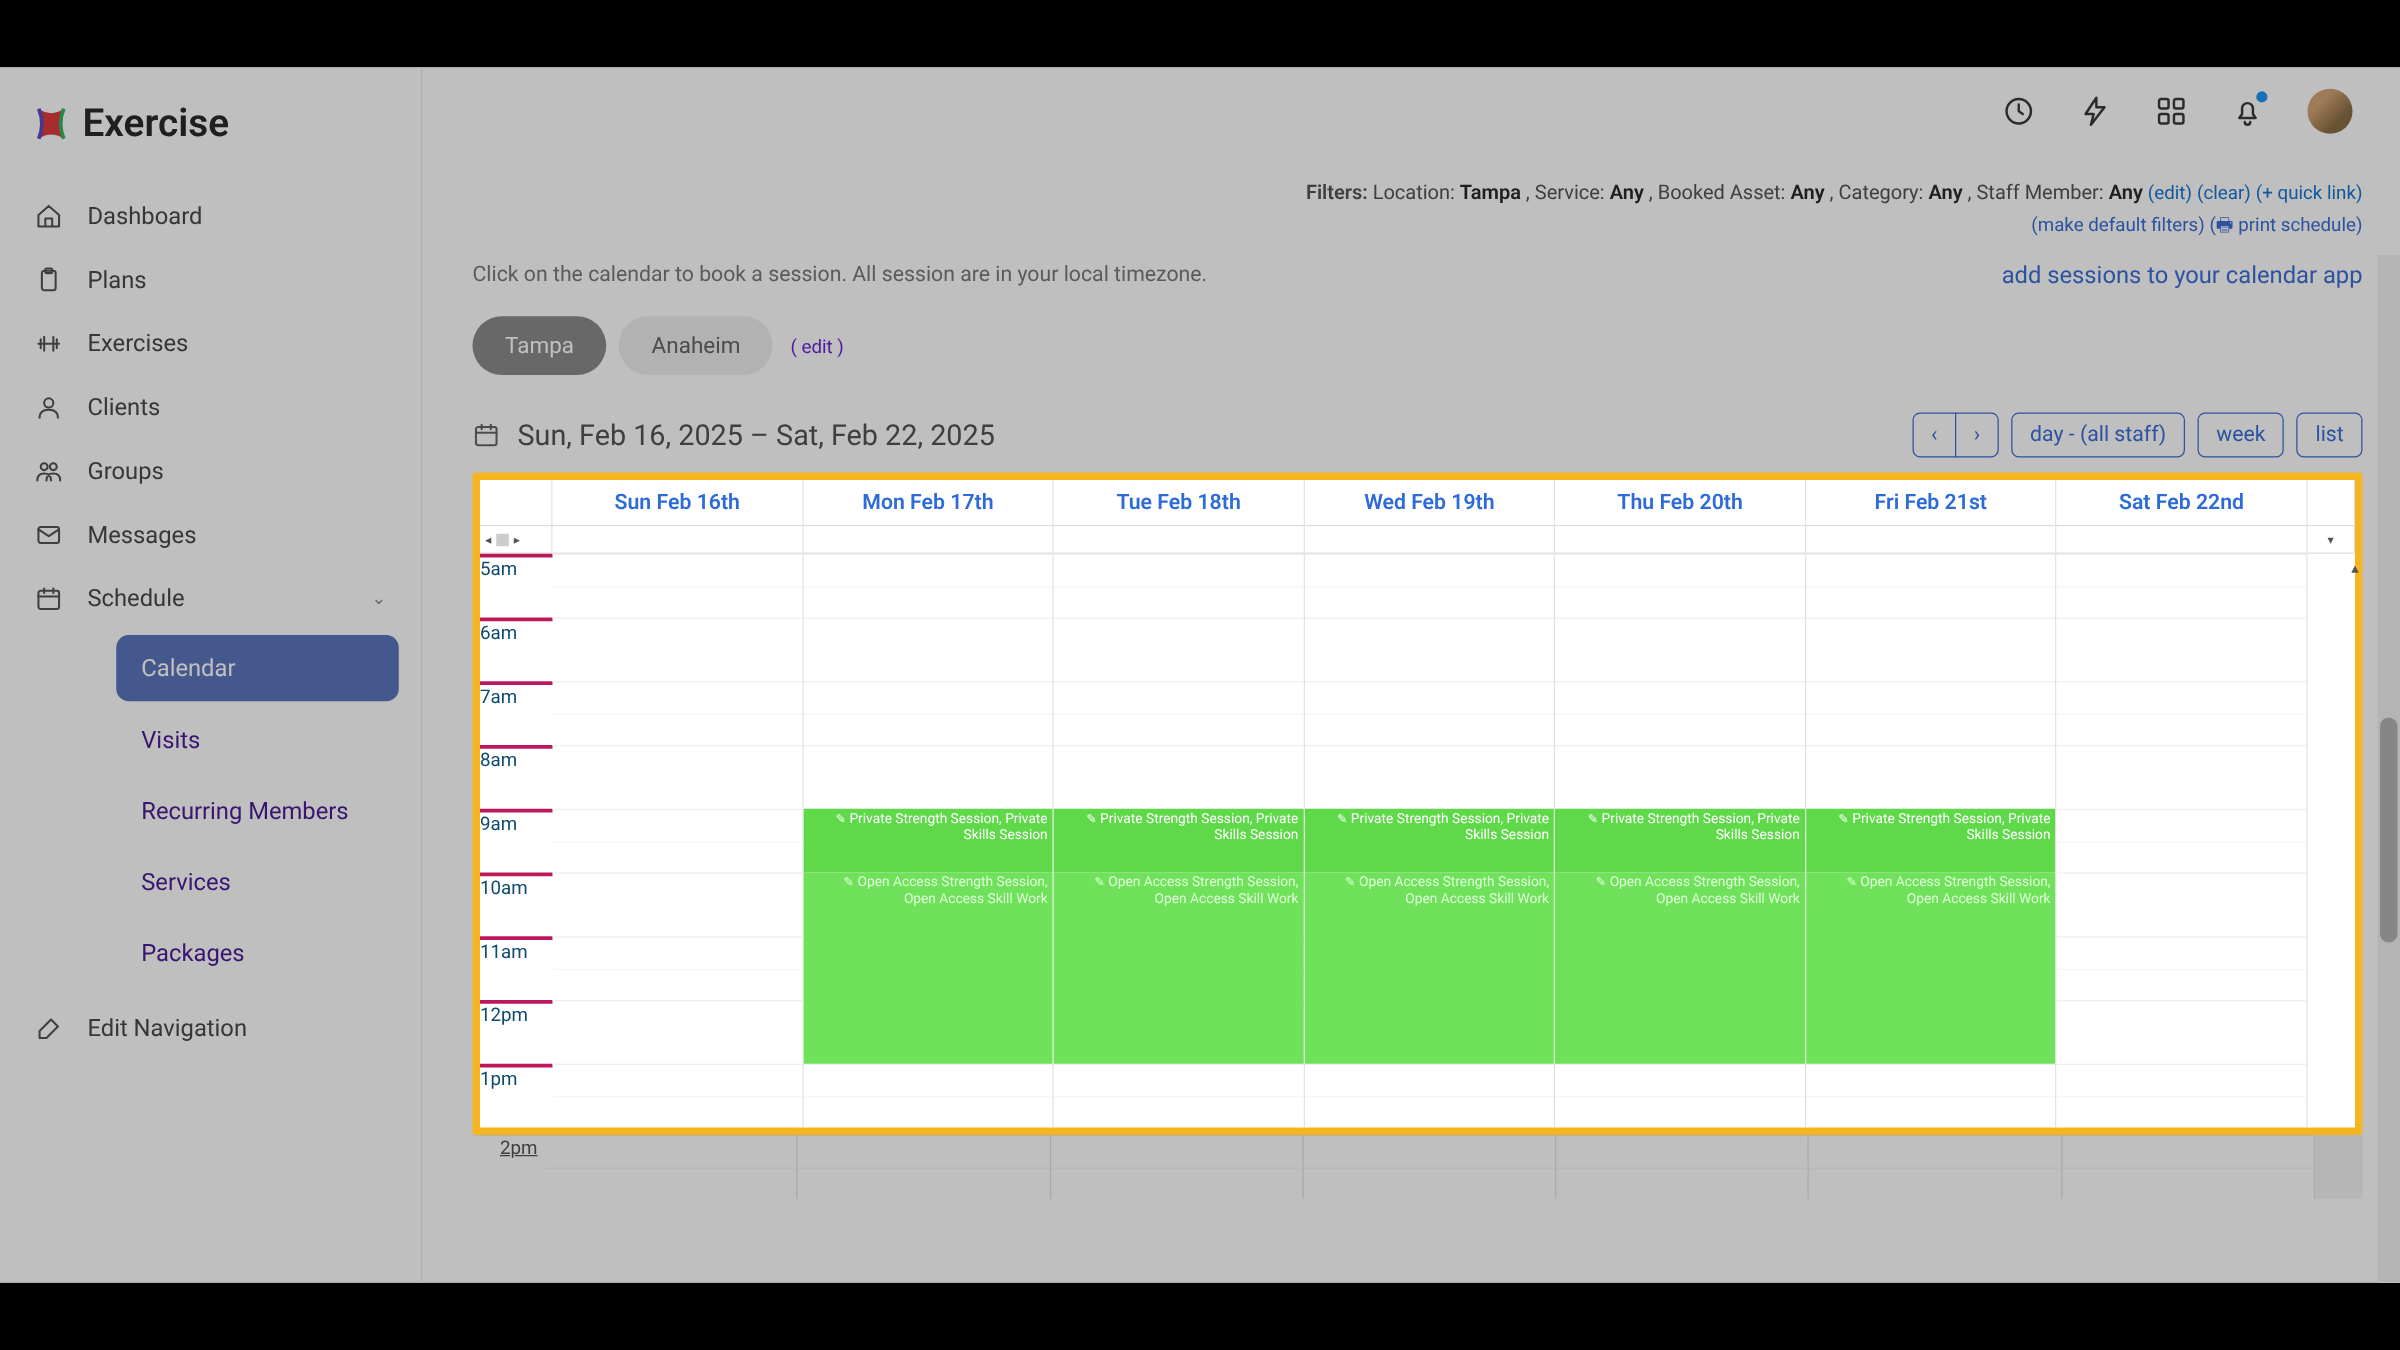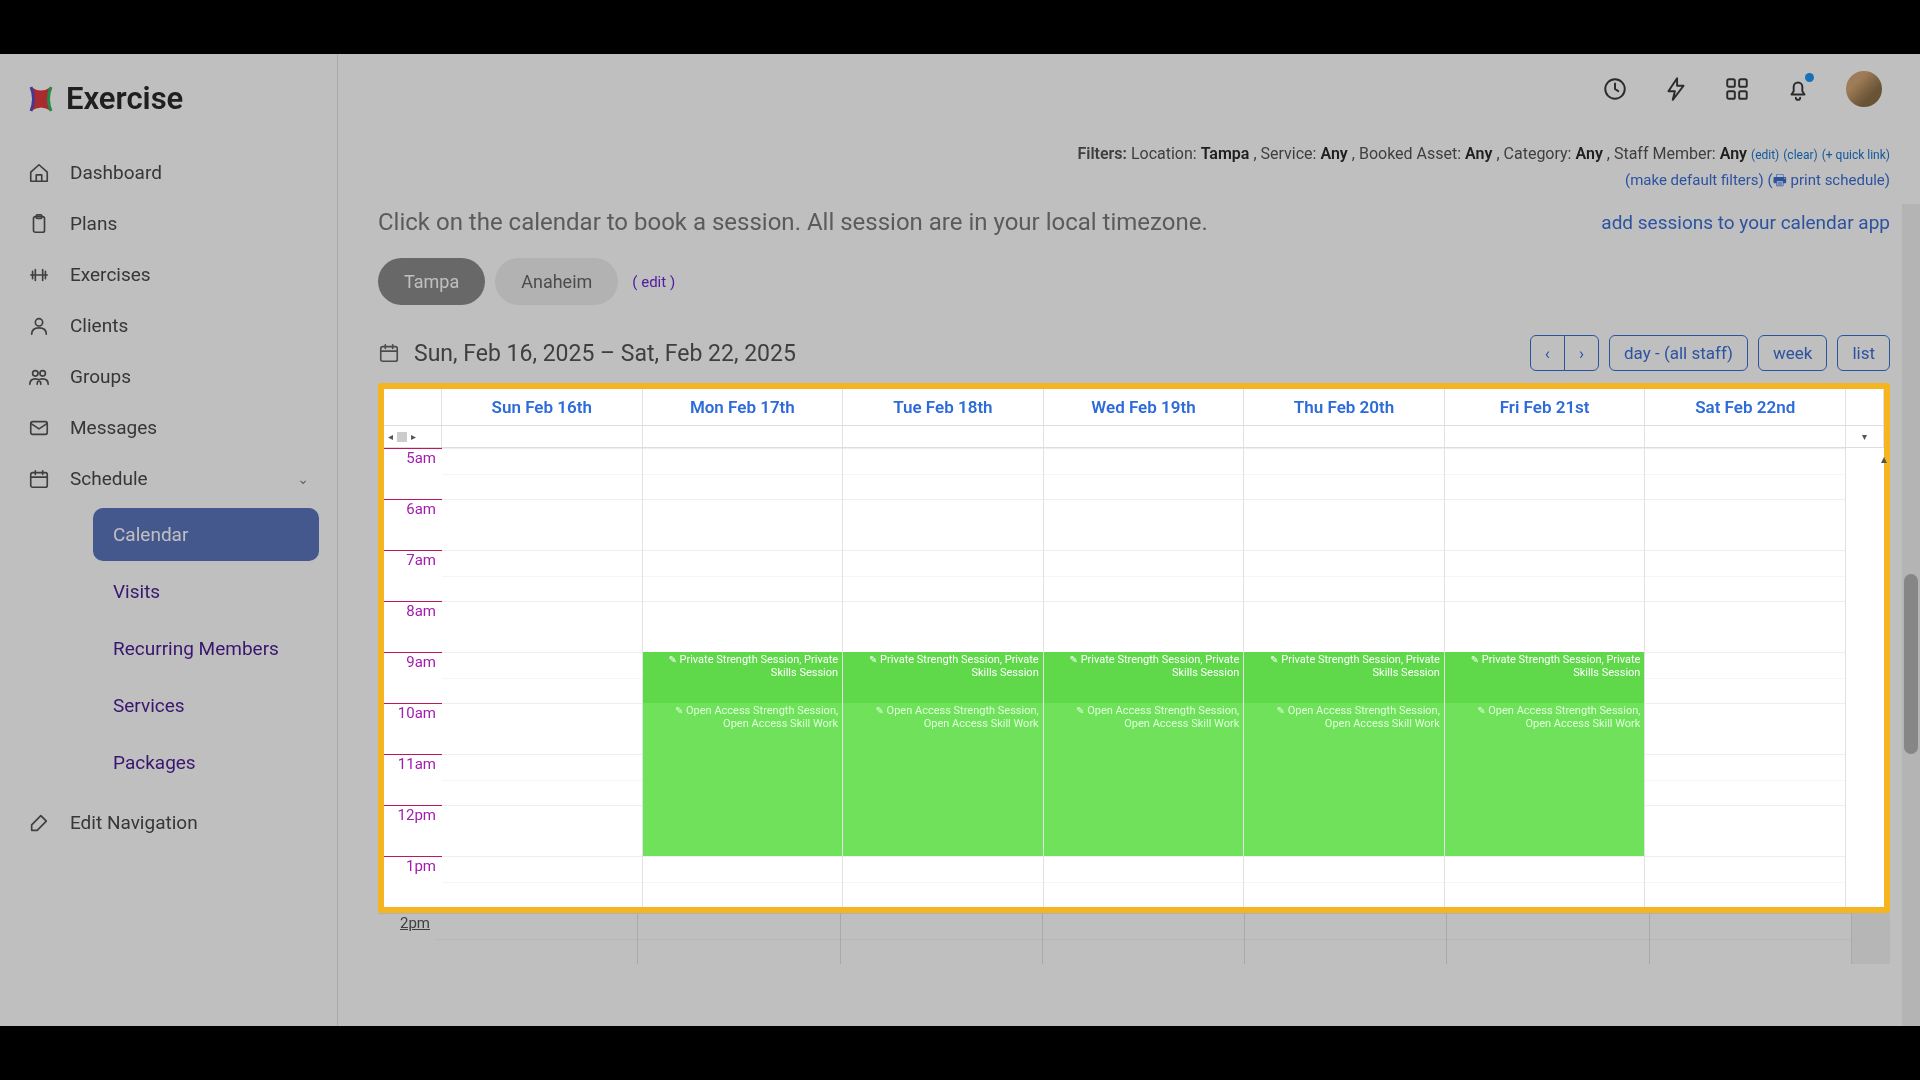--- a/index.html
+++ b/index.html
@@ -151,38 +151,38 @@
 
 .filters-row {
   text-align: right;
   font-size: 16px;
   color: #555;
   margin-bottom: 6px;
 }
 
 .filters-row b { color: #2a2a2a; font-weight: 600; }
 
-.filters-row .link { color: #1976d2; cursor: pointer; font-size: 12px; }
+.filters-row .link { color: #1976d2; cursor: pointer; font-size: 15px; }
 
 .filters-row2 {
   text-align: right;
   font-size: 15px;
   margin-bottom: 14px;
 }
 
 .info-row {
   display: flex;
   justify-content: space-between;
   align-items: center;
   margin-bottom: 22px;
 }
 
 .info-text {
   color: #7a7a7a;
-  font-size: 24px;
+  font-size: 17px;
 }
 
 .cal-link {
   color: #3c6fd6;
   font-size: 19px;
   cursor: pointer;
 }
 
 .pills-row {
   display: flex;
@@ -279,26 +279,25 @@
   grid-template-columns: 58px repeat(7, 1fr) 38px;
   position: relative;
 }
 
 .time-col {
   grid-column: 1;
 }
 
 .time-slot {
   height: 51px;
-  text-align: right;
   font-size: 15px;
-  color: #a21caf;
+  color: #0c4a6e;
   padding-right: 6px;
   padding-top: 0;
-  border-top: 1px solid #be185d;
+  border-top: 3px solid #be185d;
 }
 
 .day-col {
   border-right: 1px solid #e2e2e2;
   position: relative;
   text-align: right;
 }
 
 .day-col .hour-line {
   height: 51px;

